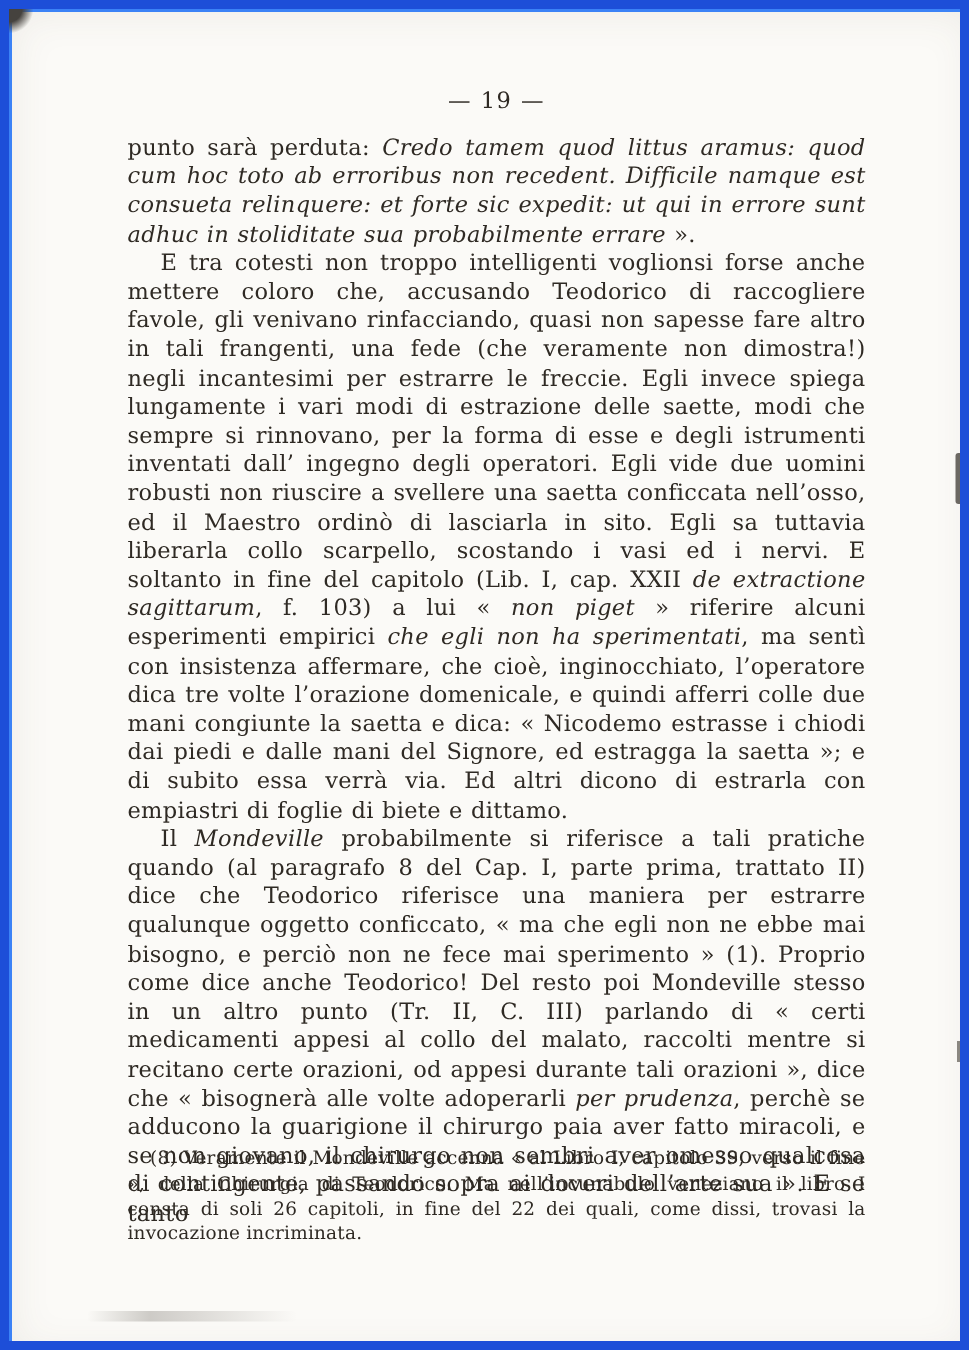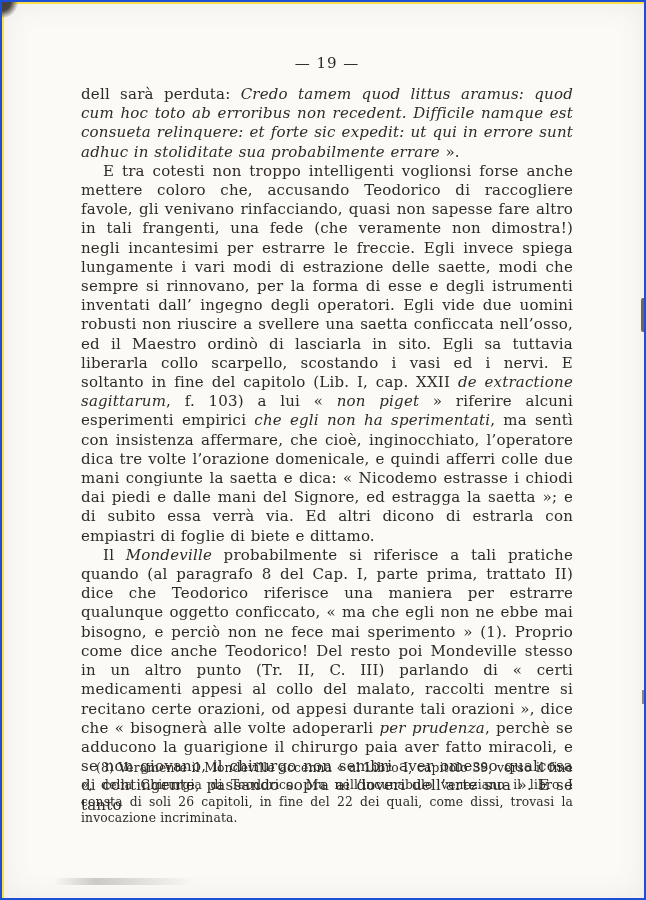--- a/index.html
+++ b/index.html
@@ -4,22 +4,22 @@
 <style>
   html, body { margin: 0; padding: 0; }
   body {
     width: 646px; height: 900px;
     background: #b8b6b2;
     font-family: "DejaVu Serif", "Liberation Serif", serif;
   }
   .scan {
     position: relative;
     width: 646px; height: 900px;
-    background: #fde047;
-    border: 2px solid #1d4ed8;
+    background: #3b82f6;
+    border: 6px solid #1d4ed8;
     box-sizing: border-box;
     overflow: hidden;
   }
   .paper {
     position: absolute;
     left: 2px; top: 2px;
     width: 640px; height: 894px;
     background: var(--paper, #fbfaf7);
     box-shadow: inset 0 0 28px rgba(90, 80, 60, 0.09);
   }
@@ -78,21 +78,21 @@
     border-radius: 3px;
   }
 </style>
 </head>
 <body>
 
 <div class="scan">
   <div class="paper">
     <div class="page-number">— 19 —</div>
     <div class="text-column">
-        <p class="para"><span>dell sarà perduta: </span><em>Credo tamem quod littus aramus: quod cum hoc toto ab erroribus non recedent. Difficile namque est consueta relinquere: et forte sic expedit: ut qui in errore sunt adhuc in stoliditate sua probabilmente errare</em><span> ».</span></p>
+        <p class="para"><span>punto sarà perduta: </span><em>Credo tamem quod littus aramus: quod cum hoc toto ab erroribus non recedent. Difficile namque est consueta relinquere: et forte sic expedit: ut qui in errore sunt adhuc in stoliditate sua probabilmente errare</em><span> ».</span></p>
         <p class="para indent"><span>E tra cotesti non troppo intelligenti voglionsi forse anche mettere coloro che, accusando Teodorico di raccogliere favole, gli venivano rinfacciando, quasi non sapesse fare altro in tali frangenti, una fede (che veramente non dimostra!) negli incantesimi per estrarre le freccie. Egli invece spiega lungamente i vari modi di estrazione delle saette, modi che sempre si rinnovano, per la forma di esse e degli istrumenti inventati dall’ ingegno degli operatori. Egli vide due uomini robusti non riuscire a svellere una saetta conficcata nell’osso, ed il Maestro ordinò di lasciarla in sito. Egli sa tuttavia liberarla collo scarpello, scostando i vasi ed i nervi. E soltanto in fine del capitolo (Lib. I, cap. XXII </span><em>de extractione sagittarum</em><span>, f. 103) a lui « </span><em>non piget</em><span> » riferire alcuni esperimenti empirici </span><em>che egli non ha sperimentati</em><span>, ma sentì con insistenza affermare, che cioè, inginocchiato, l’operatore dica tre volte l’orazione domenicale, e quindi afferri colle due mani congiunte la saetta e dica: « Nicodemo estrasse i chiodi dai piedi e dalle mani del Signore, ed estragga la saetta »; e di subito essa verrà via. Ed altri dicono di estrarla con empiastri di foglie di biete e dittamo.</span></p>
         <p class="para indent"><span>Il </span><em>Mondeville</em><span> probabilmente si riferisce a tali pratiche quando (al paragrafo 8 del Cap. I, parte prima, trattato II) dice che Teodorico riferisce una maniera per estrarre qualunque oggetto conficcato, « ma che egli non ne ebbe mai bisogno, e perciò non ne fece mai sperimento » (1). Proprio come dice anche Teodorico! Del resto poi Mondeville stesso in un altro punto (Tr. II, C. III) parlando di « certi medicamenti appesi al collo del malato, raccolti mentre si recitano certe orazioni, od appesi durante tali orazioni », dice che « bisognerà alle volte adoperarli </span><em>per prudenza</em><span>, perchè se adducono la guarigione il chirurgo paia aver fatto miracoli, e se non giovano, il chirurgo non sembri aver omesso qualcosa di contingente, passando sopra ai doveri dell’arte sua ». E se tanto</span></p>
       </div>
     <div class="footnote">
       <p class="footnote-text"><span>(8) Veramente il Mondeville accenna « al Libro I, capitolo 39, verso il fine », della Chirurgia di Teodorico. Ma nell’incunabulo veneziano il libro I consta di soli 26 capitoli, in fine del 22 dei quali, come dissi, trovasi la invocazione incriminata.</span></p>
     </div>
   </div>
   <div class="artifact-corner"></div>
   <div class="artifact-edge-1"></div>
   <div class="artifact-edge-2"></div>

